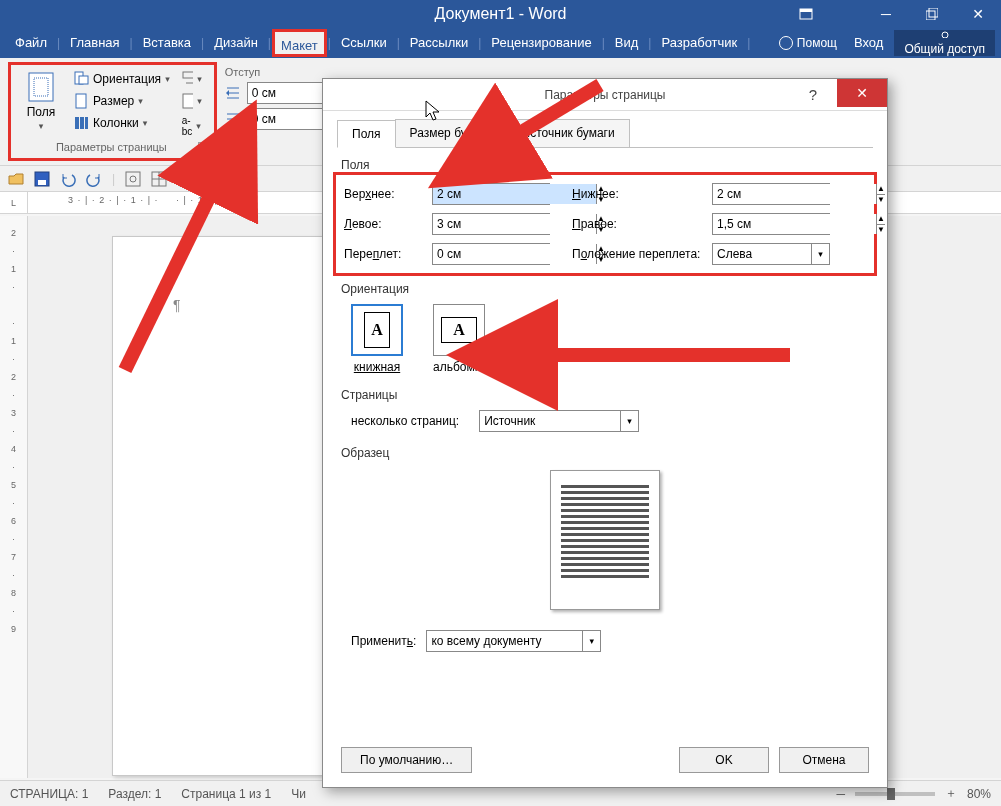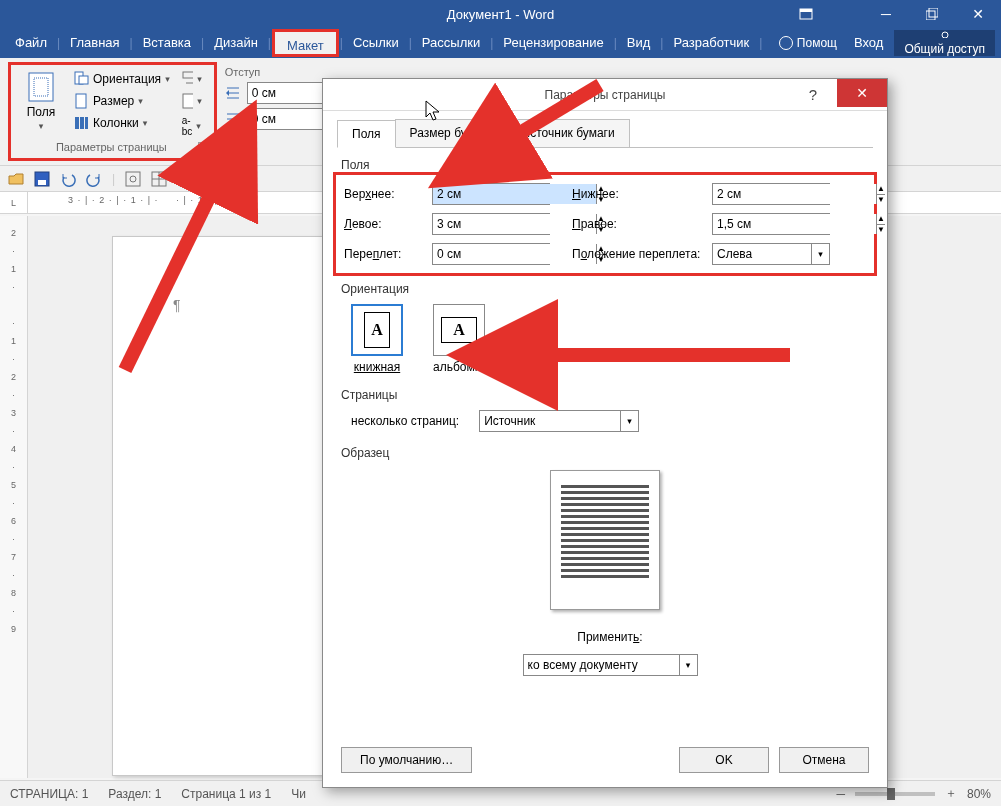--- a/index.html
+++ b/index.html
@@ -1,20 +1,20 @@
 <!DOCTYPE html>
 <html><head>
 <meta charset="utf-8">
 <style>
 * { margin:0; padding:0; box-sizing:border-box; font-family:"Segoe UI", Tahoma, sans-serif; font-size:12px; }
 body { width:1001px; height:806px; background:#f5f5f5; position:relative; overflow:hidden; }
 
 
 .titlebar { height:28px; background:#2b579a; color:#fff; display:flex; align-items:center; position:relative; }
-.titlebar .title { position:absolute; left:0; right:0; text-align:center; font-size:13px; }
+.titlebar .title { position:absolute; left:0; right:0; text-align:center; font-size:16px; }
 .win-btns { position:absolute; right:0; top:0; display:flex; }
 .win-btns div { width:46px; height:28px; display:flex; align-items:center; justify-content:center; color:#fff; font-size:14px; }
 .rib-disp { position:absolute; right:180px; width:30px; height:28px; display:flex; align-items:center; justify-content:center; }
 
 
 .menubar { height:30px; background:#2b579a; display:flex; align-items:center; padding:0 6px; color:#fff; gap:0; position:relative;}
 .menubar .tab { padding:0 9px; height:28px; line-height:28px; font-size:13px; cursor:pointer; }
 .menubar .tab.active { background:#f1f1f1; color:#2b579a; }
 .menubar .sep { color:#6a8bc0; padding:0 1px; }
 .help-btn { margin-left:4px; display:flex; align-items:center; gap:4px;}
@@ -92,21 +92,21 @@
 .orient.sel .box { border:2px solid #2b7cd3; }
 .orient .pg { border:1px solid #000; display:flex; align-items:center; justify-content:center; font-weight:bold; font-family:"Times New Roman",serif; font-size:16px;}
 
 .pages-row { display:flex; align-items:center; gap:20px; margin-left:10px; margin-top:0;}
 .pages-row .combosel { width:160px; }
 
 .sample { display:flex; justify-content:center; margin:10px 0 20px 0;}
 .sample-page { width:110px; height:140px; border:1px solid #999; box-shadow:2px 2px 3px rgba(0,0,0,.3); padding:14px 10px; background:#fff; display:flex; flex-direction:column; gap:3px;}
 .sample-page div { height:3px; background:#555; }
 
-.apply-row { display:flex; align-items:center; gap:10px; margin-left:10px;flex-direction:column;}
+.apply-row { display:flex; align-items:center; gap:10px; margin-left:10px;}
 .apply-row .combosel { width:175px; }
 
 .dlg-buttons { position:absolute; bottom:14px; left:18px; right:18px; display:flex; align-items:center; gap:10px;}
 .dlg-buttons .btn { height:26px; border:1px solid #999; background:#f0f0f0; padding:0 18px; line-height:24px; font-size:12px;}
 .dlg-buttons .spacer { flex:1; }
 
 .indent-row { display:flex; align-items:center; gap:6px; margin-bottom:4px;}
 .indent-row .spin { width:86px; }
 
 
@@ -140,21 +140,21 @@
 
 <div class="menubar">
   <div class="tab">Файл</div>
   <span class="sep">|</span>
   <div class="tab">Главная</div>
     <span class="sep">|</span>
   <div class="tab">Вставка</div>
     <span class="sep">|</span>
   <div class="tab">Дизайн</div>
     <span class="sep">|</span>
-  <div class="tab active redbox" style="border-width:3px; padding:0 12px;">Макет</div>
+  <div class="tab active redbox" style="border-width:3px; padding:0 6px;">Макет</div>
     <span class="sep">|</span>
   <div class="tab">Ссылки</div>
     <span class="sep">|</span>
   <div class="tab">Рассылки</div>
     <span class="sep">|</span>
   <div class="tab">Рецензирование</div>
     <span class="sep">|</span>
   <div class="tab">Вид</div>
     <span class="sep">|</span>
   <div class="tab">Разработчик</div>

